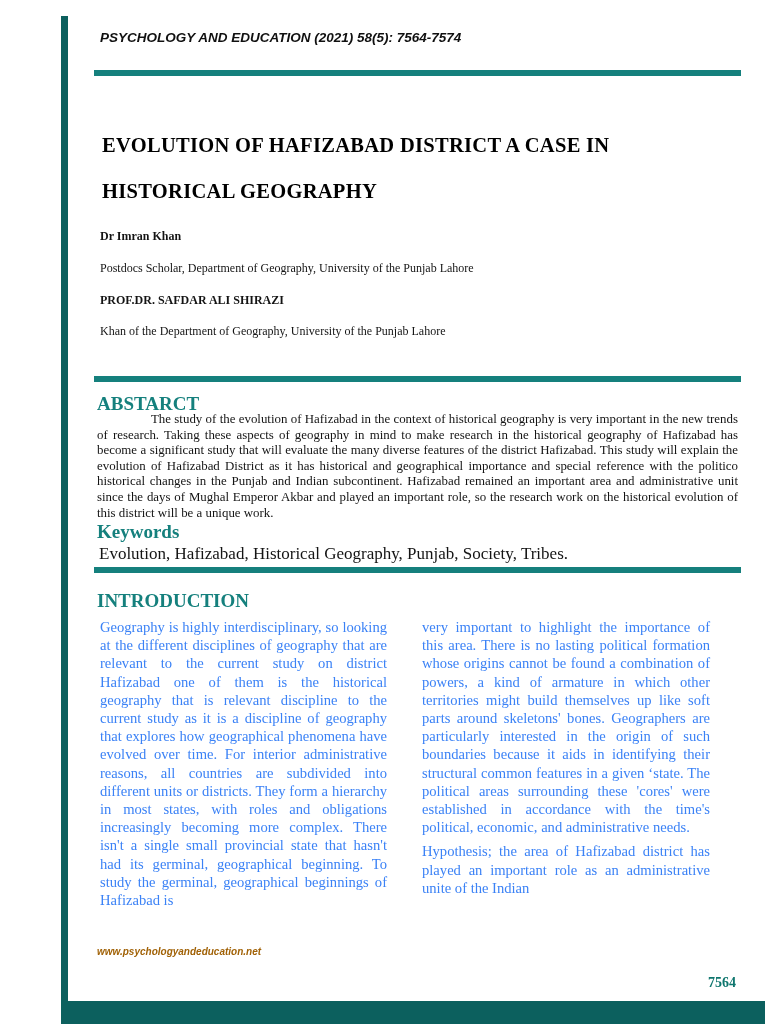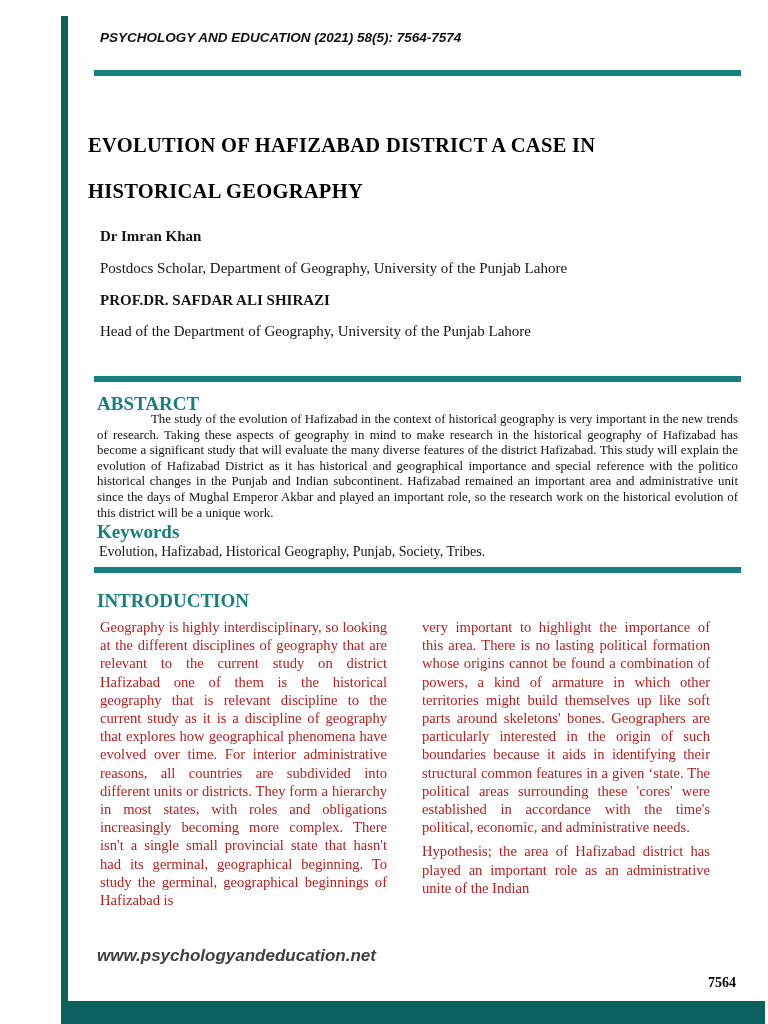--- a/index.html
+++ b/index.html
@@ -15,52 +15,52 @@
     position: absolute; left: 88px; top: 13px;
     font-family: "Liberation Sans", sans-serif; font-style: italic; font-weight: bold;
     font-size: 13.5px; line-height: 25px; color: #101010;
   }
   .rule  { position: absolute; left: 88px; width: 647px; background: var(--rule_teal, #15807d); }
   .rule1 { top: 64px;  height: 4px; }
   .rule2 { top: 370px; height: 3px; }
   .rule3 { top: 561px; height: 3px; }
 
   .title {
-    position: absolute; left: 76px; top: 113px;
+    position: absolute; left: 90px; top: 113px;
     font-size: 20.5px; font-weight: bold; letter-spacing: 0.3px; line-height: 40px; color: #000;
   }
   .title .tline { display: block; }
 
-  .authors { position: absolute; left: 88px; top: 212px; font-size: 15px; line-height: 25.8px; }
+  .authors { position: absolute; left: 88px; top: 212px; font-size: 12px; line-height: 25.8px; }
   .a-name  { font-weight: bold; }
   .email-link { color: var(--link_blue, #0b50c8); text-decoration: underline; cursor: pointer; }
 
   .teal-h { color: var(--heading_teal, #15807d); font-weight: bold; font-size: 19px; }
 
   .abstract-heading { position: absolute; left: 88px; top: 384px; }
   .abstract-body {
     position: absolute; left: 88px; top: 403px; width: 647px;
     font-size: 12.9px; line-height: 15.6px; text-align: justify; text-indent: 54px;
   }
   .keywords-heading { position: absolute; left: 88px; top: 512px; }
-  .keywords-text    { position: absolute; left: 90px; top: 535px; font-size: 14px; }
+  .keywords-text    { position: absolute; left: 90px; top: 535px; font-size: 17px; }
 
   .intro-heading { position: absolute; left: 88px; top: 581px; }
   .col {
     position: absolute; top: 606px;
-    font-size: 14.6px; line-height: 18.2px; text-align: justify; color: #b91c1c;
+    font-size: 14.6px; line-height: 18.2px; text-align: justify; color: #3b82f6;
   }
   .col1 { left: 88px;  width: 299px; }
   .col2 { left: 410px; width: 300px; }
 
   .footer-site {
     position: absolute; left: 88px; top: 937px;
-    font-family: "Liberation Sans", sans-serif; font-style: italic; font-weight: bold; font-size: 17px; color: #404040;
+    font-family: "Liberation Sans", sans-serif; font-style: italic; font-weight: bold; font-size: 10px; color: #a16207;
   }
-  .page-number { position: absolute; left: 699px; top: 966px; font-weight: bold; font-size: 14px; color: #000000; }
+  .page-number { position: absolute; left: 699px; top: 966px; font-weight: bold; font-size: 14px; color: #0f766e; }
 </style>
 </head>
 <body>
 
 <div class="page">
 
   <div class="leftbar"></div>
 
   <div class="masthead">
     <div>PSYCHOLOGY AND EDUCATION (2021) 58(5): 7564-7574</div>
@@ -70,21 +70,21 @@
 
   <h1 class="title">
     <span class="tline">EVOLUTION OF HAFIZABAD DISTRICT A CASE IN</span>
     <span class="tline">HISTORICAL GEOGRAPHY</span>
   </h1>
 
   <div class="authors">
     <div class="a-name">Dr Imran Khan</div>
     <div class="a-aff">Postdocs Scholar, Department of Geography, University of the Punjab Lahore</div>
     <div class="a-name">PROF.DR. SAFDAR ALI SHIRAZI</div>
-    <div class="a-aff">Head of the Department of Geography, University of the Punjab Lahore</div>
+    <div class="a-aff">Khan of the Department of Geography, University of the Punjab Lahore</div>
   </div>
 
   <div class="rule rule2"></div>
 
   <div class="abstract-heading teal-h">ABSTARCT</div>
   <p class="abstract-body">The study of the evolution of Hafizabad in the context of historical geography is very important in the new trends of research. Taking these aspects of geography in mind to make research in the historical geography of Hafizabad has become a significant study that will evaluate the many diverse features of the district Hafizabad. This study will explain the evolution of Hafizabad District as it has historical and geographical importance and special reference with the politico historical changes in the Punjab and Indian subcontinent. Hafizabad remained an important area and administrative unit since the days of Mughal Emperor Akbar and played an important role, so the research work on the historical evolution of this district will be a unique work.</p>
   <div class="keywords-heading teal-h">Keywords</div>
   <div class="keywords-text">Evolution, Hafizabad, Historical Geography, Punjab, Society, Tribes.</div>
 
   <div class="rule rule3"></div>

